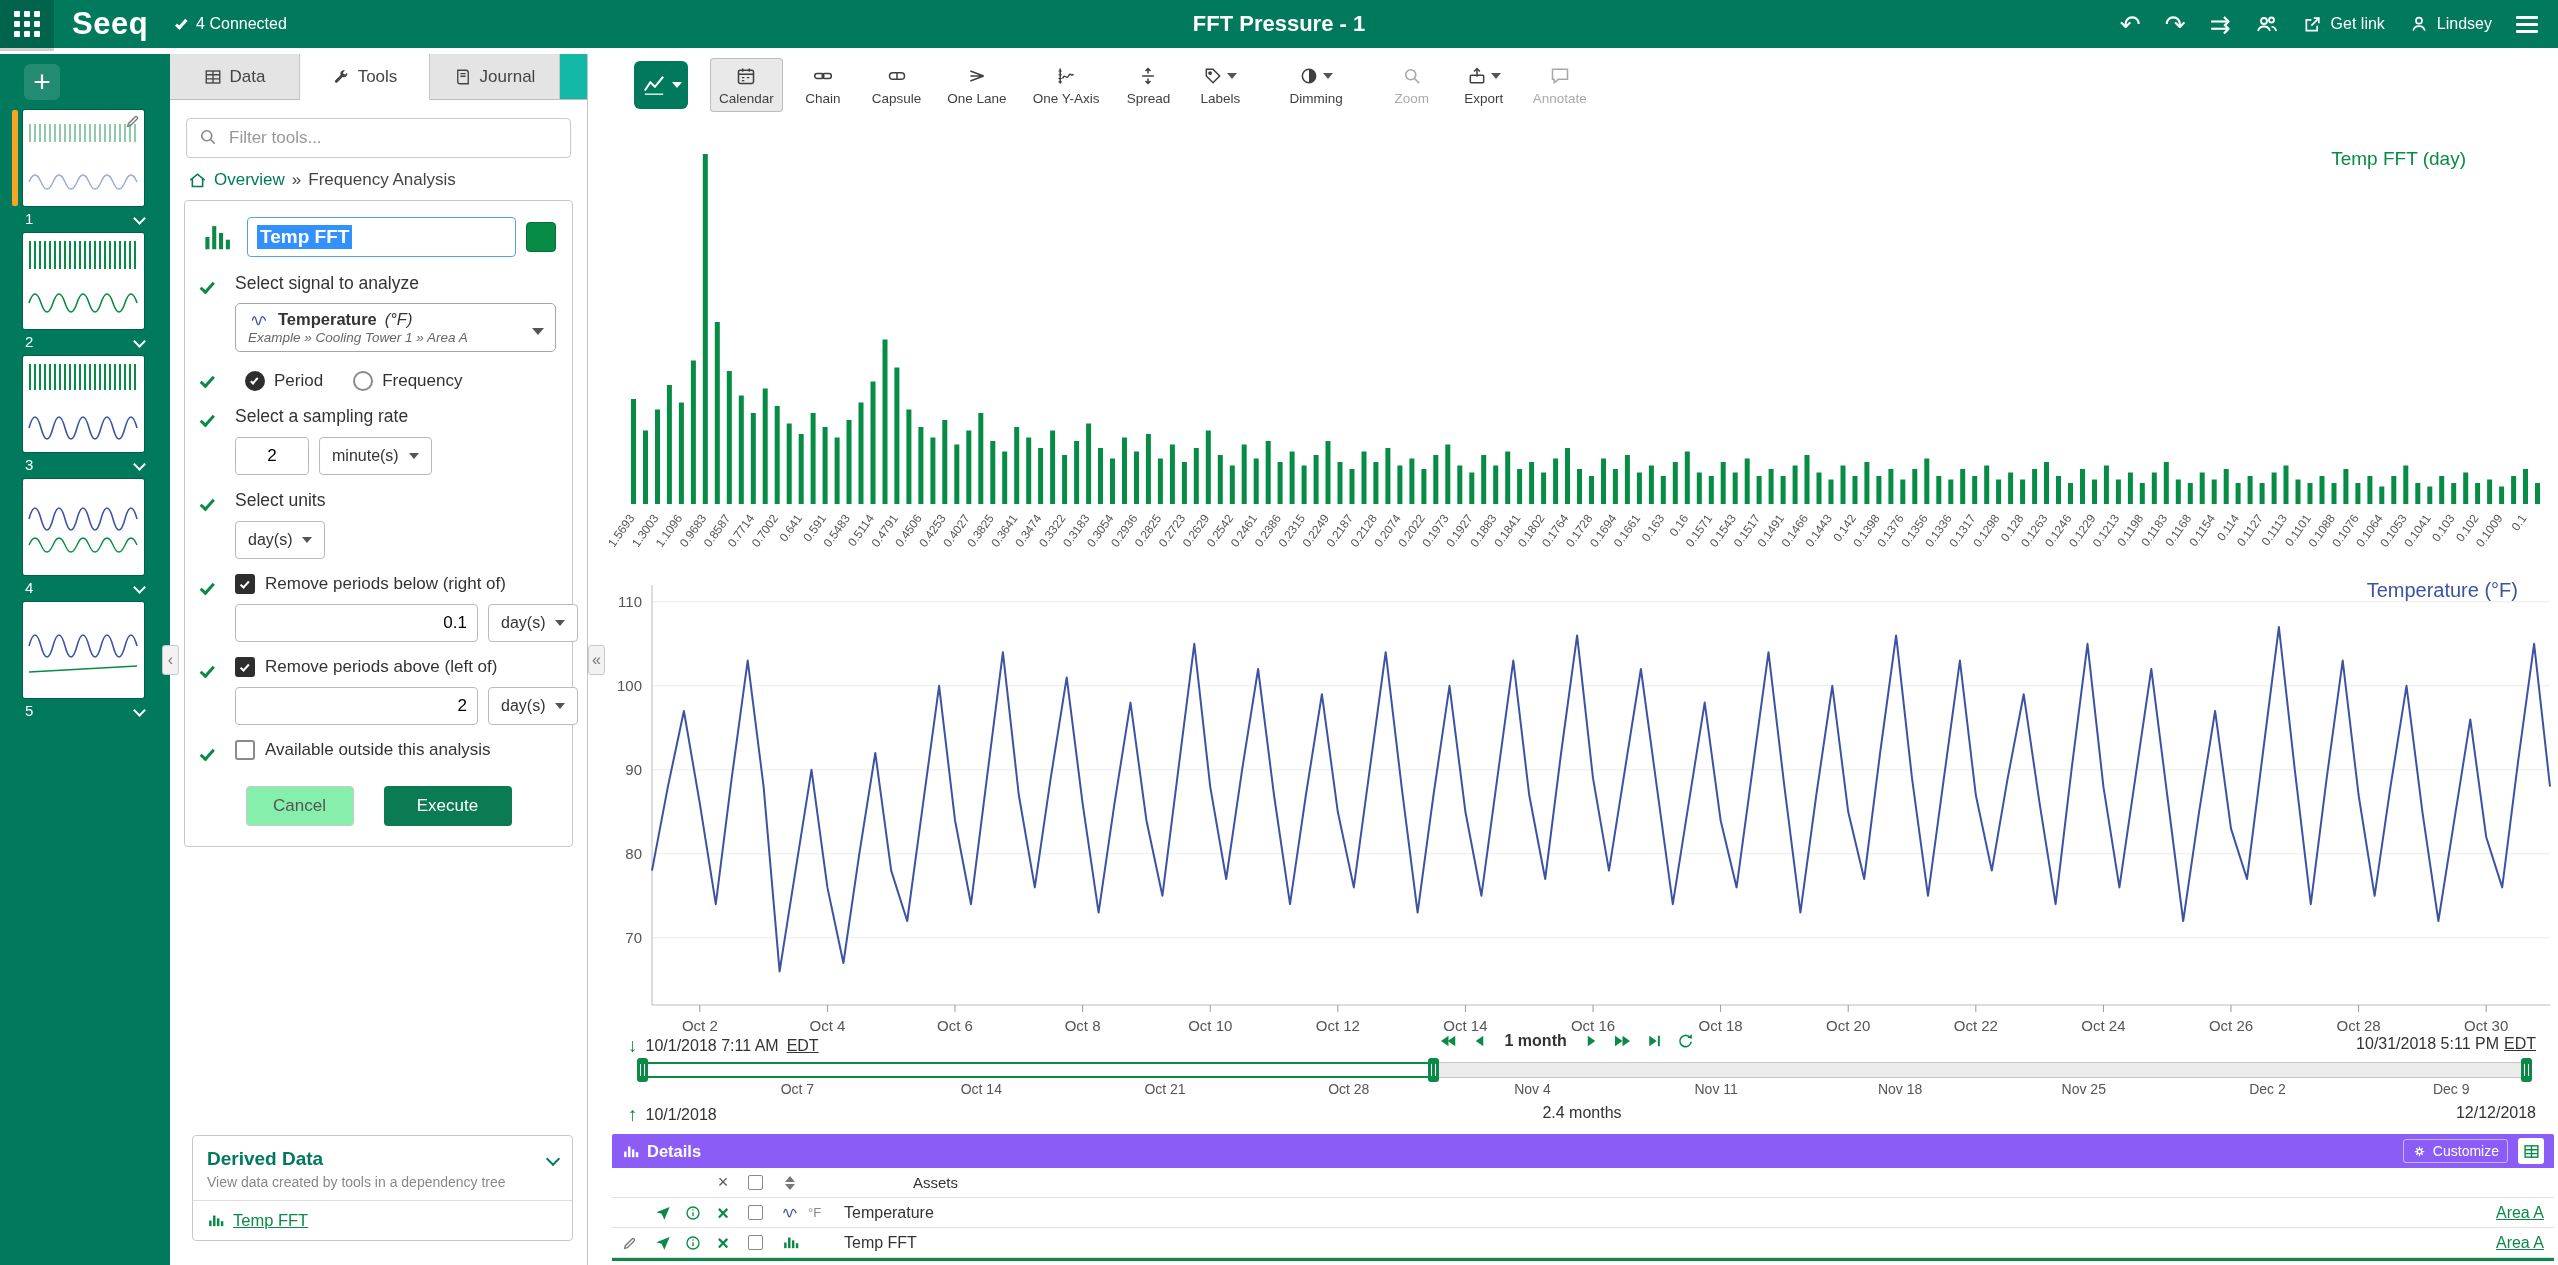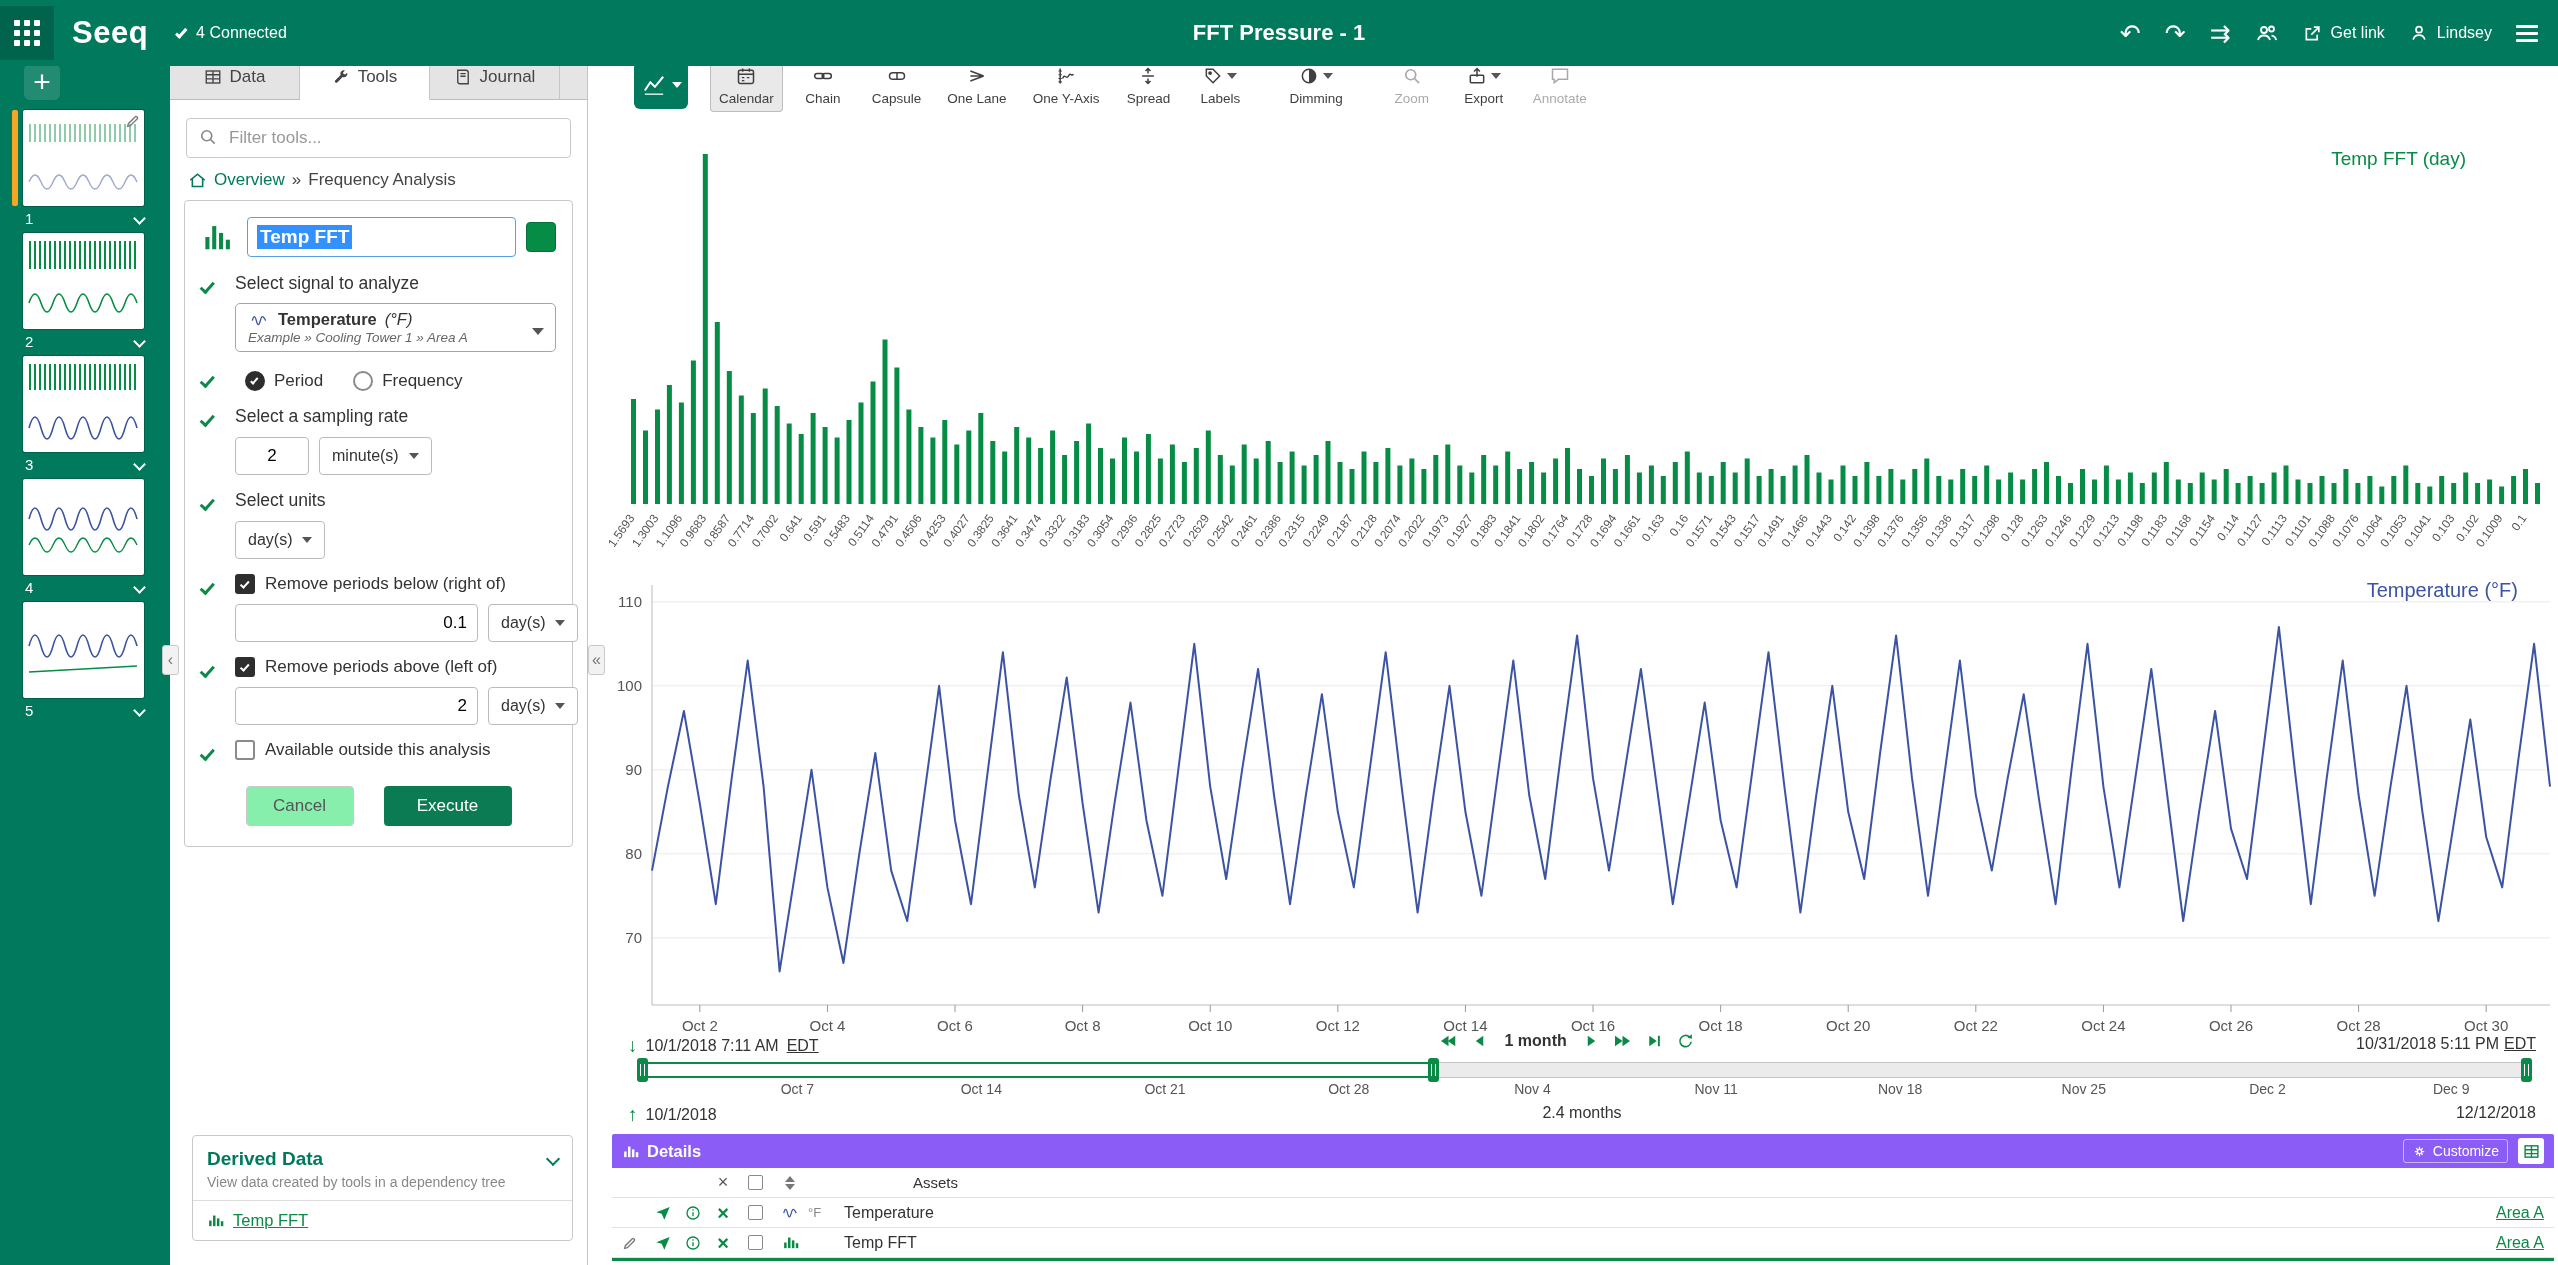--- a/index.html
+++ b/index.html
@@ -1,21 +1,21 @@
 <!DOCTYPE html>
 <html><head>
 <meta charset="utf-8">
 <style>
   * { margin:0; padding:0; box-sizing:border-box; }
   html,body { width:2558px; height:1265px; overflow:hidden; background:#fff;
     font-family:"Liberation Sans", sans-serif; color:#333; }
   .app { position:relative; width:2558px; height:1265px; }
 
   
-  .topbar { position:absolute; top:0; left:0; right:0; height:66px; background:#00795C;
+  .topbar { position:absolute; top:0; left:0; right:0; height:48px; background:#00795C;
     display:flex; align-items:center; color:#fff; z-index:20; }
   .tb-left { display:flex; align-items:center; gap:18px; }
   .apps-btn { width:54px; height:54px; background:rgba(0,0,0,.18); border:none; cursor:pointer;
     display:flex; align-items:center; justify-content:center; }
   .grid9 { display:grid; grid-template-columns:repeat(3,6px); grid-gap:4px; }
   .grid9 i { width:6px; height:6px; background:#fff; border-radius:1px; }
   .logo { font-size:31px; font-weight:bold; letter-spacing:.5px; }
   .connected { display:flex; align-items:center; gap:8px; font-size:16px; margin-left:10px; }
   .ckmark { display:inline-block; width:12px; height:6px; border-left:3px solid currentColor;
     border-bottom:3px solid currentColor; transform:rotate(-48deg) translateY(-1px); }
@@ -39,21 +39,21 @@
   .thumb .pencil-badge { position:absolute; top:3px; right:3px; }
   .thumb-foot { display:flex; align-items:center; justify-content:space-between;
     padding:4px 26px 2px 25px; color:#fff; }
   .thumb-num { font-size:15px; }
   .chev { display:inline-block; width:9px; height:9px; border-right:2px solid currentColor;
     border-bottom:2px solid currentColor; transform:rotate(45deg); cursor:pointer; }
 
   
   .tools { position:absolute; top:54px; left:170px; width:418px; bottom:0; background:#fff;
     border-right:1px solid #c4c4c4; z-index:9; }
-  .tabs { display:flex; height:46px; background:#e5e5e5; border-bottom:1px solid #bdbdbd; }
+  .tabs { display:flex; height:46px; background:#14b8a6; border-bottom:1px solid #bdbdbd; }
   .tab { flex:0 0 130px; display:flex; align-items:center; justify-content:center; gap:8px;
     font-size:17px; color:#444; background:#e4e4e4; border-right:1px solid #c6c6c6; cursor:pointer; }
   .tab.active { background:#fff; border-bottom:1px solid #fff; margin-bottom:-1px; }
   .tab-fill { flex:1; }
   .search { margin:18px 16px 6px; position:relative; }
   .search input { width:100%; height:40px; border:1px solid #c9c9c9; border-radius:4px;
     padding:0 12px 0 42px; font-size:17px; color:#333; }
   .search input::placeholder { color:#999; }
   .search .mag { position:absolute; left:12px; top:9px; color:#888; }
   .crumb { margin:12px 18px 4px; font-size:17px; display:flex; align-items:center; gap:7px; }

